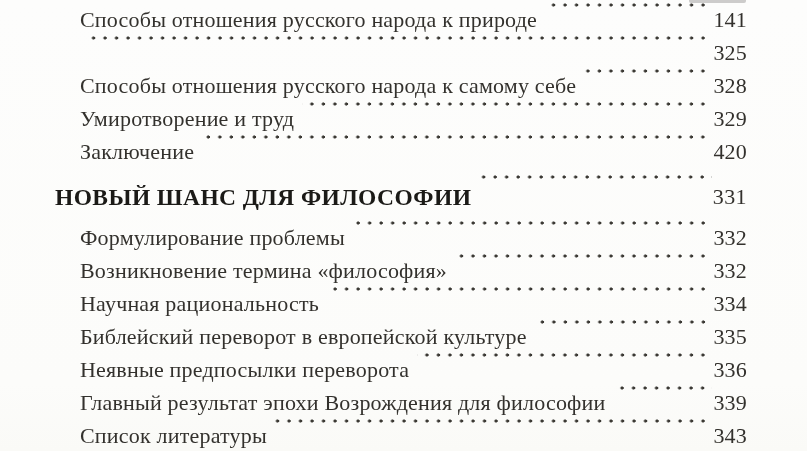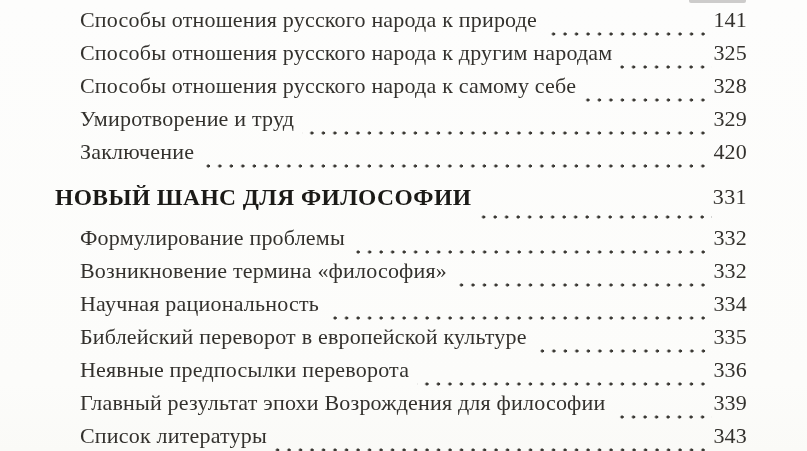--- a/index.html
+++ b/index.html
@@ -32,21 +32,21 @@
   .toc {
     position: absolute;
     top: 3px;
     left: 0;
     right: 0;
     padding: 0 60px 0 80px;
     color: #33312d;
   }
   .row {
     display: flex;
-    align-items: flex-end;
+    align-items: flex-start;
     line-height: 33px;
     font-size: 22px;
     letter-spacing: 0.2px;
     white-space: nowrap;
   }
   .row .title {
     flex: 0 0 auto;
   }
   .row .leader {
     flex: 1 1 auto;
@@ -84,21 +84,20 @@
 <div class="page">
   <div class="scan-artifact"></div>
   <div class="toc" id="toc">
   <div class="row">
     <span class="title">Способы отношения русского народа к природе</span>
     <span class="leader"></span>
     <span class="pagenum">141</span>
   </div>
 
   <div class="row">
-    <span class="title">Способы отношения русского народа к другим народам</span>
     <span class="leader"></span>
     <span class="pagenum">325</span>
   </div>
 
   <div class="row">
     <span class="title">Способы отношения русского народа к самому себе</span>
     <span class="leader"></span>
     <span class="pagenum">328</span>
   </div>
 

